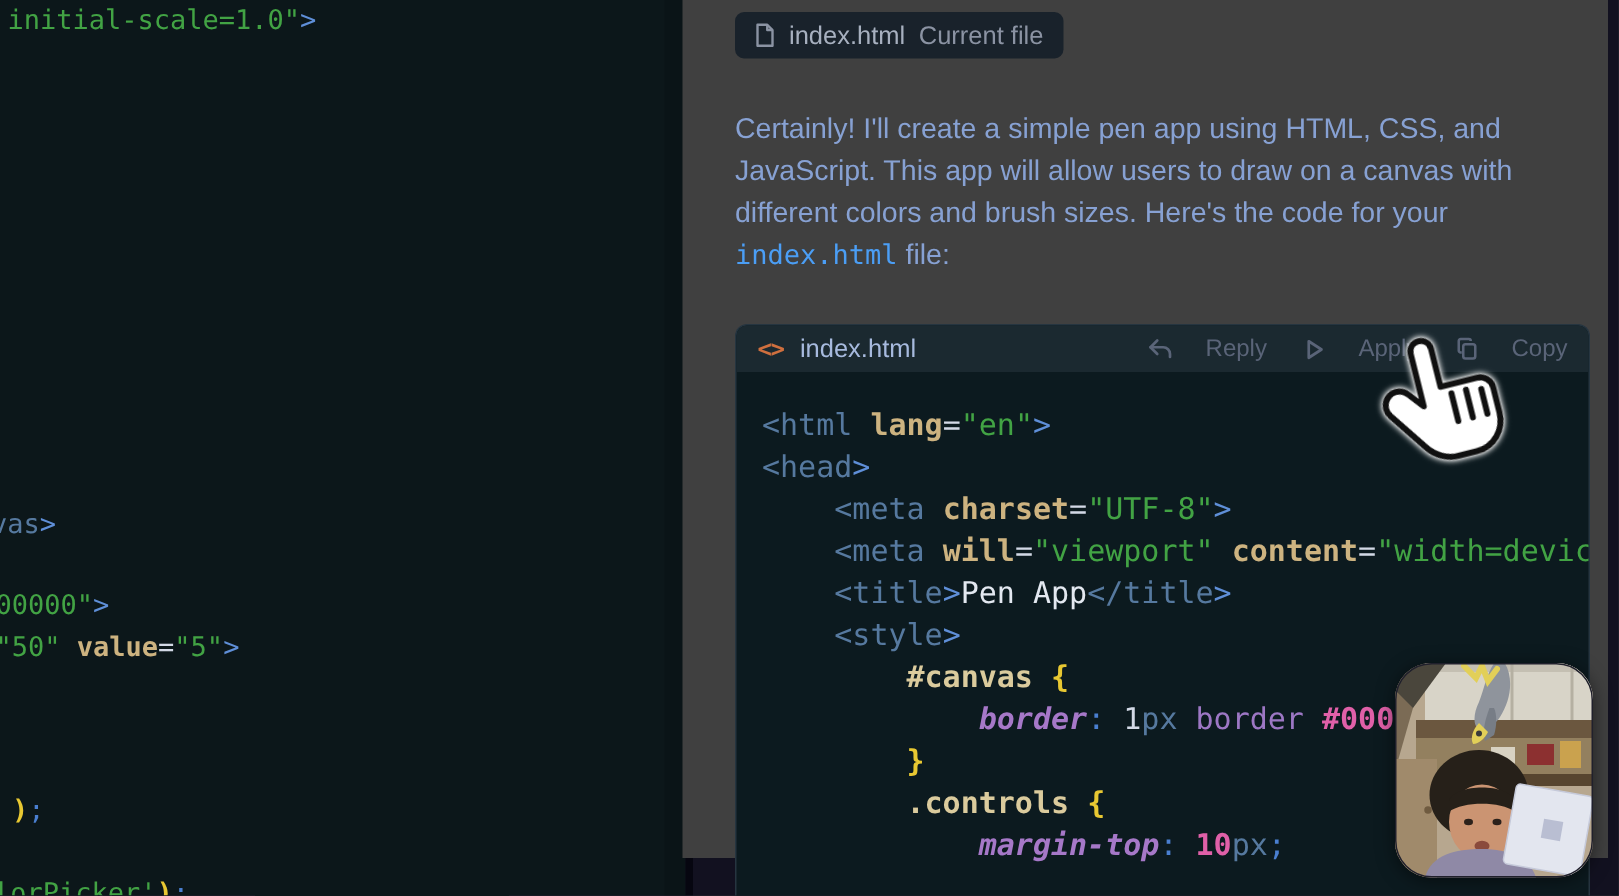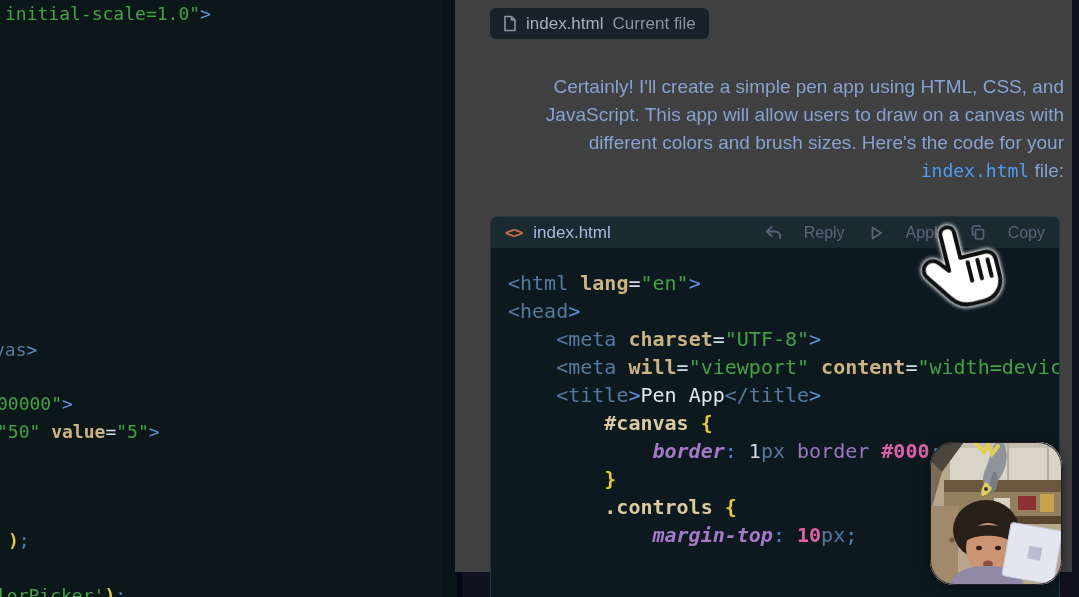--- a/index.html
+++ b/index.html
@@ -15,21 +15,21 @@
 
   
   .chat-pane { position:absolute; left:455px; top:0; width:617px; height:572px; background:#404040; }
 
   .chip { position:absolute; left:35px; top:8px; height:31px; display:inline-flex; align-items:center; gap:9px;
           padding:0 13px; background:#19222b; border-radius:6px; font-size:17px; }
   .chip .fname { color:#a7b0bf; }
   .chip .flabel { color:#8b93a3; }
   .chip svg { display:block; }
 
-  .message { position:absolute; left:35px; top:73px; width:574px; font-size:19px; line-height:28px; color:#87a1d3;text-align:right; }
+  .message { position:absolute; left:35px; top:73px; width:574px; font-size:19px; line-height:28px; color:#87a1d3; }
   .message code { font-family:"DejaVu Sans Mono", monospace; font-size:18px; color:#4b9ef5; }
 
   .code-block { position:absolute; left:35px; top:216px; width:570px; height:382px; background:#0c1a1f;
                 border:1px solid #263540; border-bottom:none; border-radius:8px 8px 0 0; overflow:hidden; }
   .code-header { height:31px; background:#1b2930; display:flex; align-items:center; padding:0 14px; gap:11px; }
   .code-icon { color:#cf6f3e; font-family:"DejaVu Sans Mono", monospace; font-weight:bold; font-size:16px; letter-spacing:-1px; }
   .code-title { color:#a7bade; font-size:17px; }
   .actions { margin-left:auto; display:flex; align-items:center; gap:24px; }
   .action-btn { display:inline-flex; align-items:center; gap:22px; background:none; border:none; cursor:pointer;
                 color:#5a6478; font-size:16px; font-family:"Liberation Sans", sans-serif; }
@@ -117,20 +117,21 @@
             <span>Copy</span>
           </button>
         </div>
       </div>
       <div class="code-body" id="code-body">
           <div class="code-line"><span class="tok-tag">&lt;html</span><span class="tok-attr"> lang</span><span class="tok-plain">=</span><span class="tok-str">"en"</span><span class="tok-bracket">&gt;</span></div>
           <div class="code-line"><span class="tok-tag">&lt;head</span><span class="tok-bracket">&gt;</span></div>
           <div class="code-line"><span class="tok-plain">    </span><span class="tok-tag">&lt;meta</span><span class="tok-attr"> charset</span><span class="tok-plain">=</span><span class="tok-str">"UTF-8"</span><span class="tok-bracket">&gt;</span></div>
           <div class="code-line"><span class="tok-plain">    </span><span class="tok-tag">&lt;meta</span><span class="tok-attr"> will</span><span class="tok-plain">=</span><span class="tok-str">"viewport"</span><span class="tok-attr"> content</span><span class="tok-plain">=</span><span class="tok-str">"width=device</span></div>
           <div class="code-line"><span class="tok-plain">    </span><span class="tok-tag">&lt;title</span><span class="tok-bracket">&gt;</span><span class="tok-kw">Pen App</span><span class="tok-tag">&lt;/title</span><span class="tok-bracket">&gt;</span></div>
+          <div class="code-line"><span class="tok-plain">    </span><span class="tok-tag">&lt;style</span><span class="tok-bracket">&gt;</span></div>
           <div class="code-line"><span class="tok-plain">        </span><span class="tok-sel">#canvas </span><span class="tok-yellow">{</span></div>
           <div class="code-line"><span class="tok-plain">            </span><span class="tok-prop">border</span><span class="tok-punct">:</span><span class="tok-plain"> 1</span><span class="tok-tag">px</span><span class="tok-mauve"> border </span><span class="tok-pink">#000</span><span class="tok-punct">;</span></div>
           <div class="code-line"><span class="tok-plain">        </span><span class="tok-yellow">}</span></div>
           <div class="code-line"><span class="tok-plain">        </span><span class="tok-sel">.controls </span><span class="tok-yellow">{</span></div>
           <div class="code-line"><span class="tok-plain">            </span><span class="tok-prop">margin-top</span><span class="tok-punct">:</span><span class="tok-pink"> 10</span><span class="tok-tag">px</span><span class="tok-punct">;</span></div>
         </div>
     </div>
   </div>
 
   <div class="webcam">

